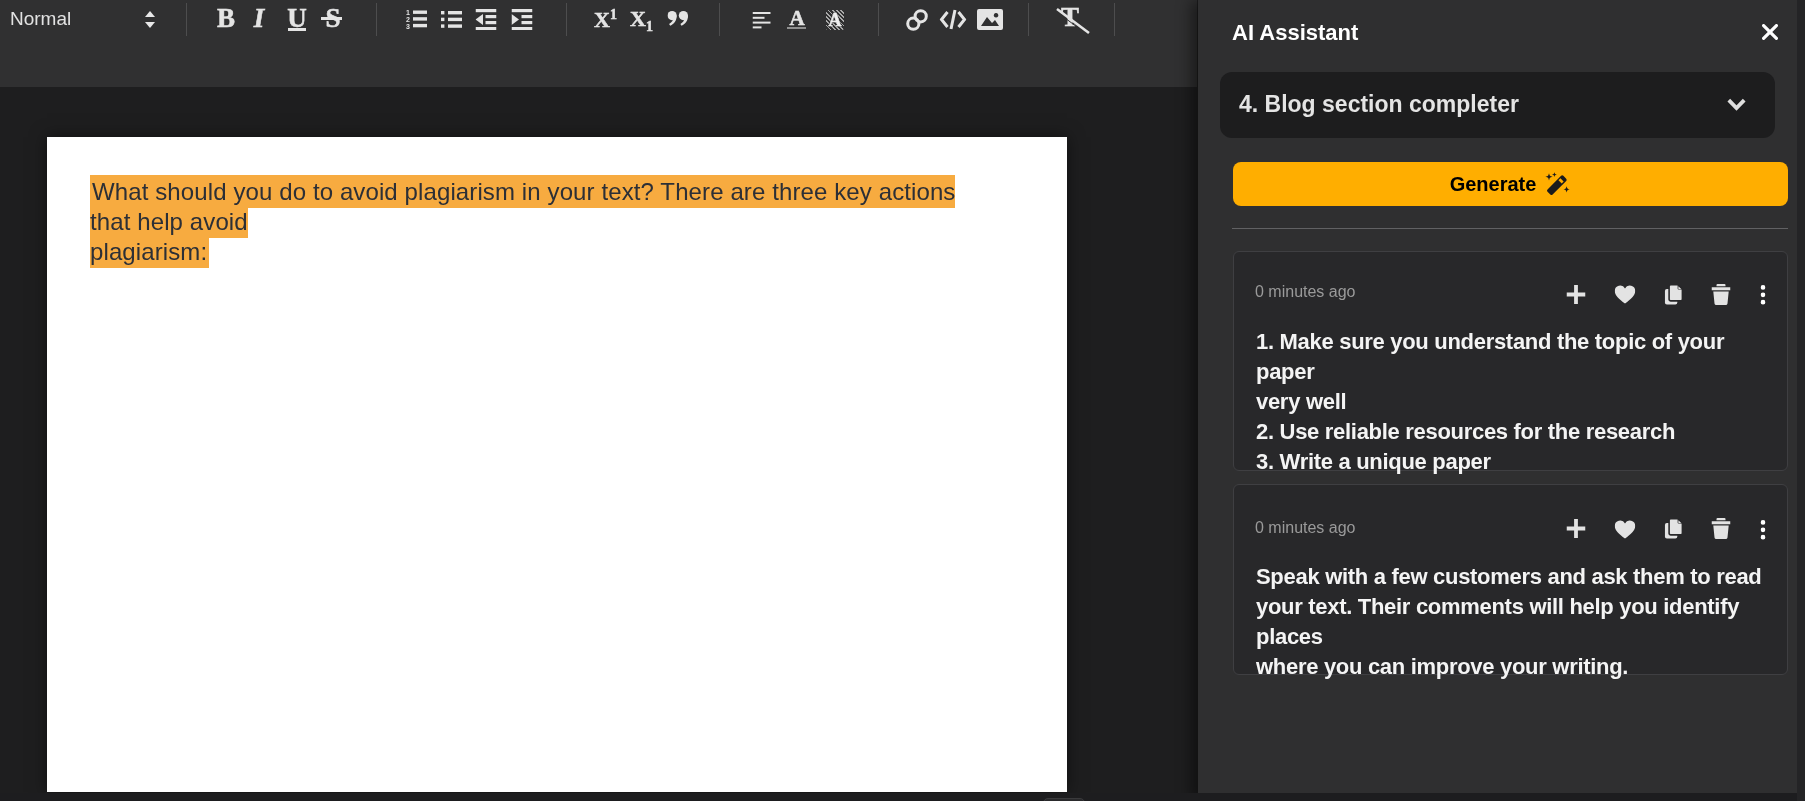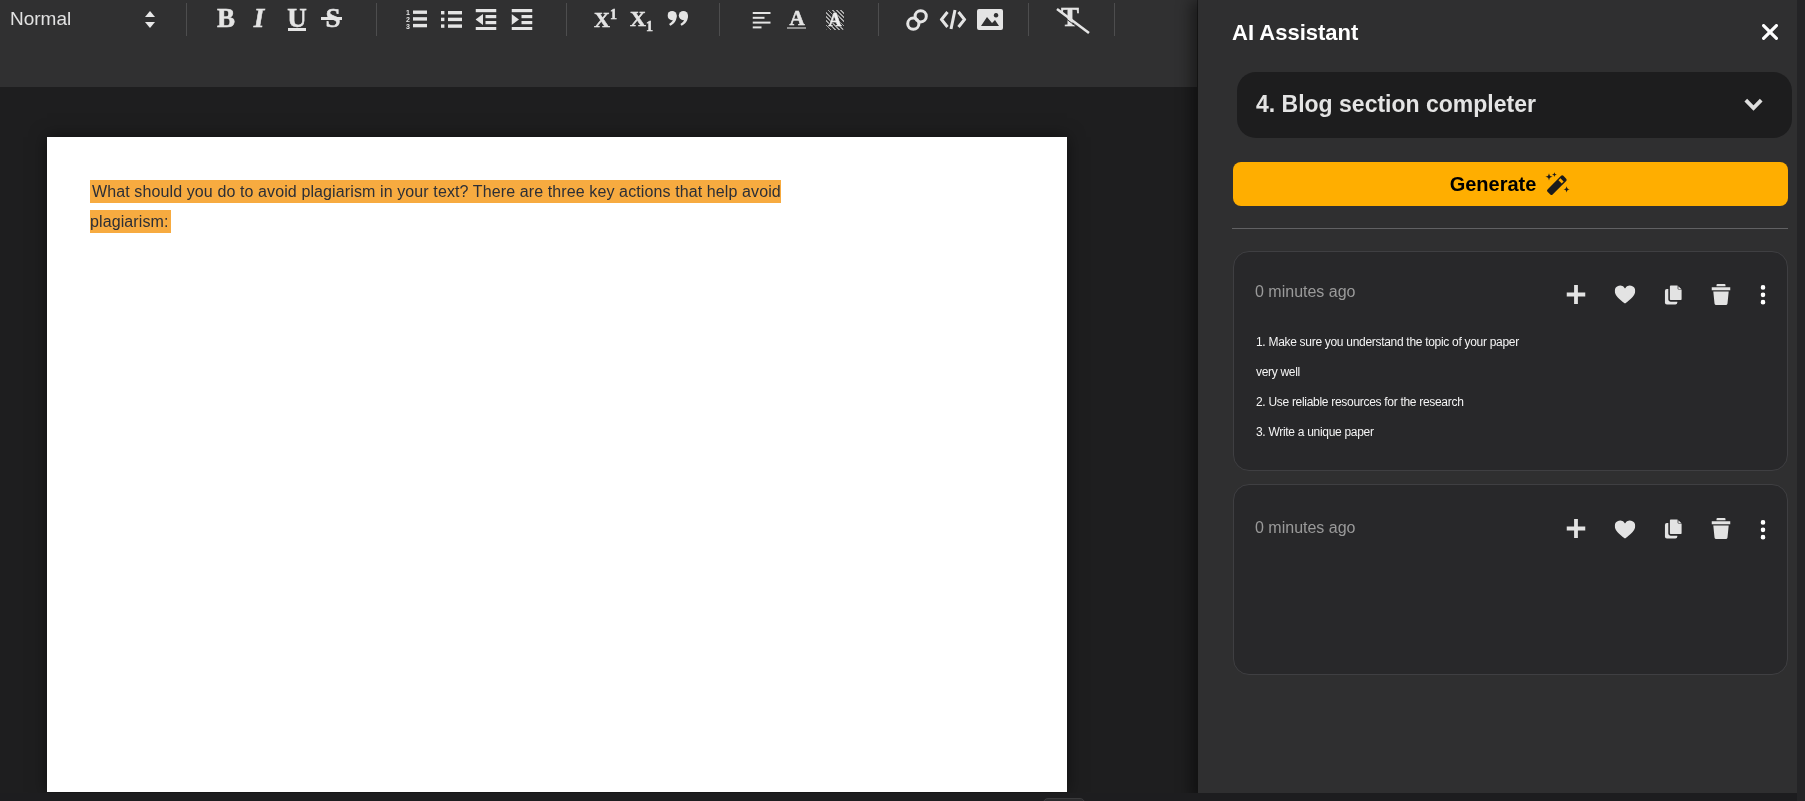--- a/index.html
+++ b/index.html
@@ -13,45 +13,45 @@
 #normal { position:absolute; left:10px; top:7.5px; font-size:19px; color:#e2e2e2; }
 .ti { position:absolute; transform:translateX(-50%); color:#e4e4e4; }
 .serifglyph { font-family:"Liberation Serif",serif; font-weight:bold; font-size:27px; line-height:1; -webkit-text-stroke:0.5px currentColor; }
 #words { position:absolute; left:47px; top:41px; width:1020px; text-align:center;
   font-size:21px; letter-spacing:-0.3px; color:#d8d8d8; }
 
 
 #docarea { position:absolute; left:0; top:87px; width:1197px; height:714px; background:#1e1e1f; }
 #page { position:absolute; left:47px; top:50px; width:1020px; height:655px; background:#ffffff;
   box-shadow:0 0 16px rgba(0,0,0,0.5); }
-#ptext { position:absolute; left:43px; top:39.5px; width:880px; font-size:16px; line-height:30px; letter-spacing:0.11px;
+#ptext { position:absolute; left:43px; top:39.5px; width:880px; font-size:24px; line-height:30px; letter-spacing:0.11px;
   color:#2c2f36; }
 #ptext .hl { background:#f7ab40; padding:3px 2px; }
 
 
 #sidebar { position:absolute; left:1198px; top:0; width:607px; height:801px; background:#2f2f30;
   box-shadow:-7px 0 14px rgba(0,0,0,0.45);padding-left:32px; }
 #sbhead { position:absolute; left:34px; top:20px; font-size:22px; font-weight:bold; color:#ffffff; }
 #closex { position:absolute; left:564px; top:24px; width:16px; height:16px; }
-#dropdown { position:absolute; left:39px; top:72px; width:555px; height:66px; background:#1d1d1e;
-  border-radius:19px; }
+#dropdown { position:absolute; left:22px; top:72px; width:555px; height:66px; background:#1d1d1e;
+  border-radius:12px; }
 #dropdown .dtext { position:absolute; left:19px; top:19px; font-size:23px; font-weight:bold; color:#e4e4e4; }
 #dropdown svg { position:absolute; right:29px; top:26px; }
 #genbtn { position:absolute; left:35px; top:162px; width:555px; height:44px; background:#ffae00;
   border-radius:8px; display:flex; align-items:center; justify-content:center; gap:9px;
   font-size:20px; font-weight:bold; color:#000000; }
 #divider { position:absolute; left:34px; top:228px; width:556px; height:1px; background:#616163; }
 
 .card { position:absolute; left:35px; width:555px; background:#28282a;
-  border:1.5px solid #3f3f42; border-radius:16px; }
+  border:1.5px solid #3f3f42; border-radius:6px; }
 .meta { position:absolute; left:21px; top:31px; font-size:16px; color:#9a9a9a; }
 .icons { position:absolute; left:0; top:0; width:100%; height:0; }
 .cicon { position:absolute; transform:translateX(-50%); }
 #card2 .icons { top:1.5px; }
-.ctext { position:absolute; left:22px; font-size:12px; letter-spacing:-0.3px; font-weight:normal; color:#f4f4f4;
+.ctext { position:absolute; left:22px; font-size:22px; letter-spacing:-0.3px; font-weight:bold; color:#f4f4f4;
   line-height:30px; }
 #card1 { top:251px; height:220px; }
 #card2 { top:484px; height:191px; }
 #card2 .meta { top:34px; }
 
 
 #hstrip { position:absolute; left:0; top:793px; width:1805px; height:8px; background:#1d1d1f; }
 #hthumb { position:absolute; left:1043px; top:798px; width:42px; height:10px; background:#2a2a2c;
   border:1px solid #3a3a3c; border-radius:5px; }
 #vstrip { position:absolute; left:1797px; top:0; width:8px; height:801px; background:#242426; }
@@ -241,19 +241,20 @@
           </svg>
         <svg class="cicon" style="left:486.6px; top:31.6px" width="19" height="21" viewBox="0 0 19 21">
             <path fill="#e3e3e3" d="M6 0 h7 a1 1 0 0 1 1 1 v1.3 h-9 V1 a1 1 0 0 1 1 -1 Z M0 3.2 h19 v3 h-19 Z M1.8 7.5 h15.4 l-1.2 11.9 a1.8 1.8 0 0 1 -1.8 1.6 H4.8 a1.8 1.8 0 0 1 -1.8 -1.6 Z"></path>
           </svg>
         <svg class="cicon" style="left:528.8px; top:33px" width="5" height="20" viewBox="0 0 5 20">
             <circle cx="2.5" cy="2.4" r="2.4" fill="#ffffff"></circle>
             <circle cx="2.5" cy="9.8" r="2.4" fill="#ffffff"></circle>
             <circle cx="2.5" cy="17.2" r="2.4" fill="#ffffff"></circle>
           </svg>
       </div>
+      <div class="ctext" style="top:77px;">Speak with a few customers and ask them to read<br>your text. Their comments will help you identify places<br>where you can improve your writing.</div>
     </div>
   </div>
 
   <div id="hstrip"></div>
   <div id="hthumb"></div>
   <div id="vstrip"></div>
 </div>
 
 </body></html>

